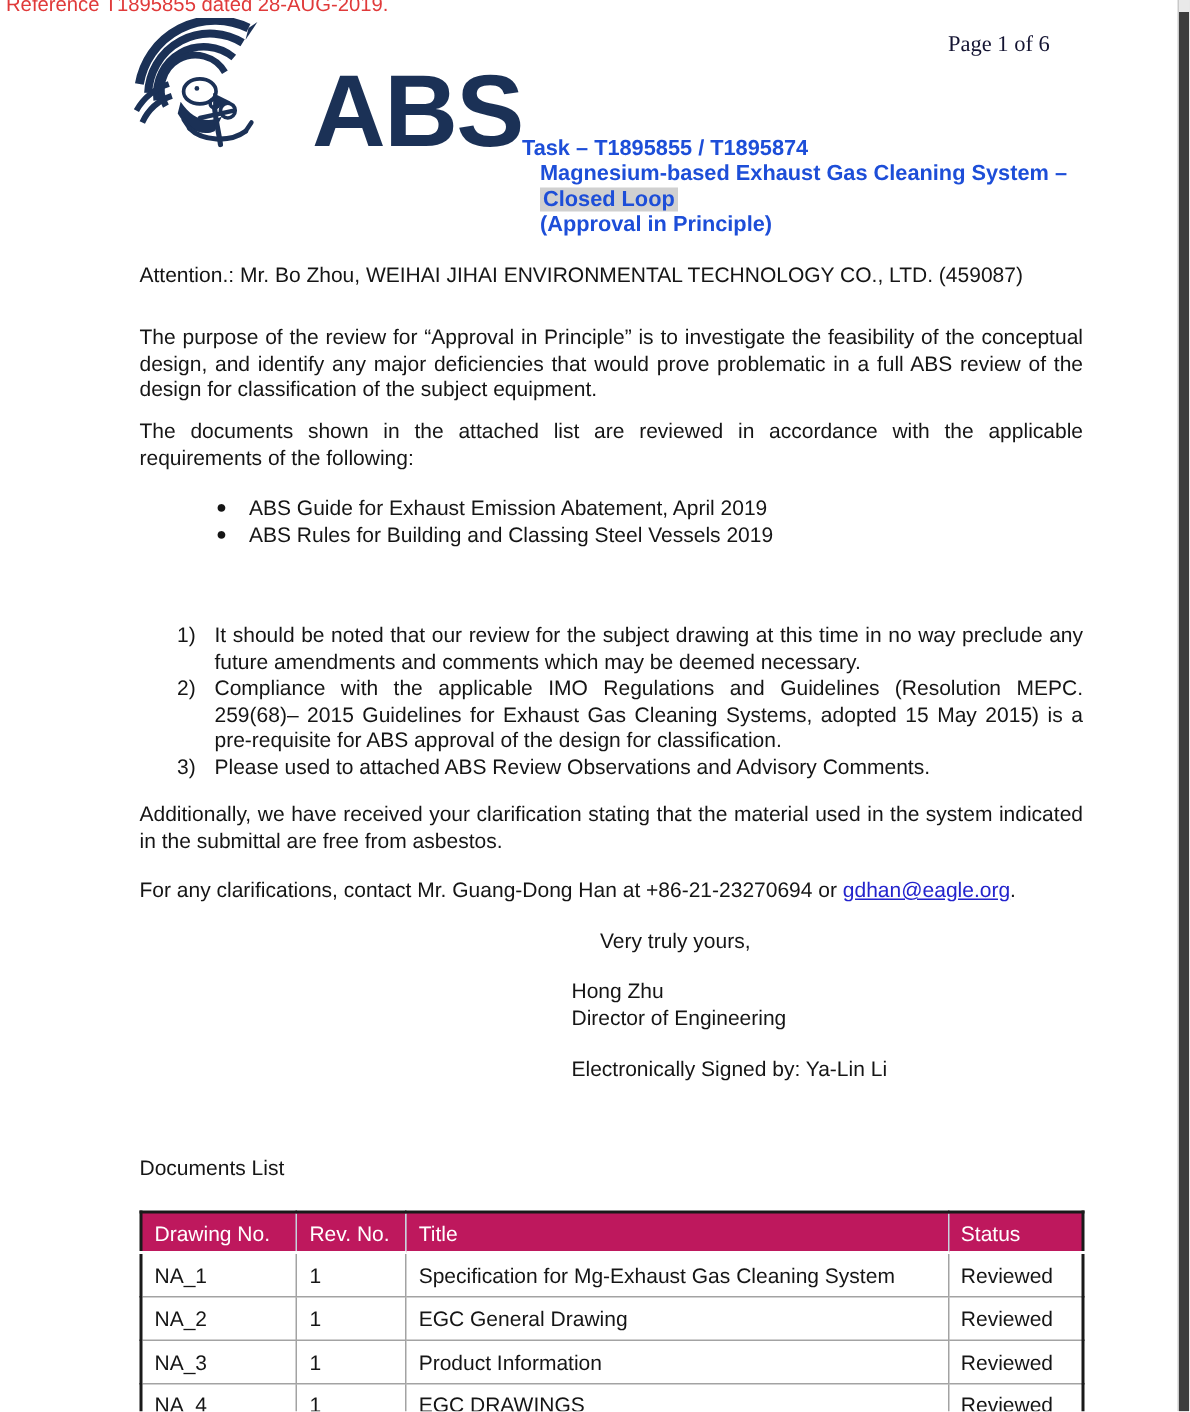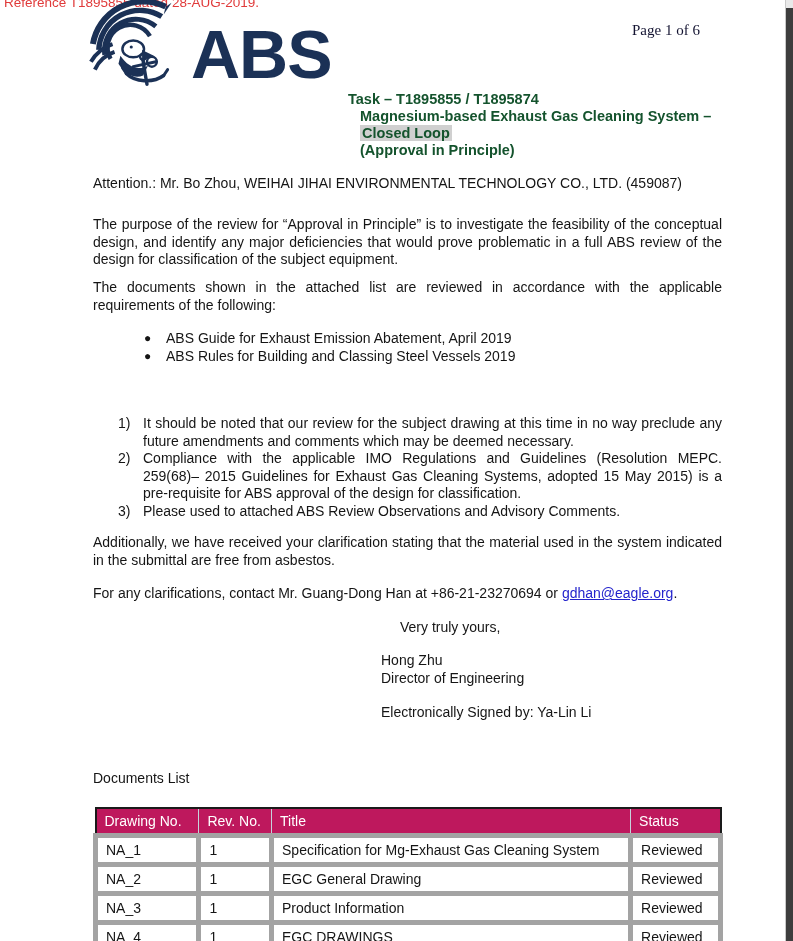--- a/index.html
+++ b/index.html
@@ -14,33 +14,33 @@
   }
   
   .edge-line { position:absolute; top:0; right:7px; width:1px; height:100%; background:#c9c9c9; }
   .right-strip { position:absolute; top:0; right:0; width:7px; height:100%; background:#3d3d3d; }
   .right-strip-cap { position:absolute; top:0; right:0; width:7px; height:8px; background:#e9e9e9; }
 
   .ref-line {
     position:absolute; top:-5px; left:4px;
     color:#e03a3a; font-size:13.5px; white-space:nowrap;
   }
-  .logo { position:absolute; top:0; left:87px; display:flex; align-items:center; }
+  .logo { position:absolute; top:12px; left:87px; display:flex; align-items:flex-end;gap:17px; }
   .logo-eagle { width:118px; height:92px; }
   .logo-text {
     font-size:68px; font-weight:800; letter-spacing:-1px;
     color:#1b3156; line-height:70px; margin-left:-14px; margin-top:12px;
   }
   .page-num {
     position:absolute; top:22px; left:632px;
     font-family:"Liberation Serif", serif; font-size:15px; color:#141432;
   }
   .task-block {
     position:absolute; top:91px; left:348px;
-    font-size:14.5px; font-weight:bold; line-height:17px; color:#14532d;
+    font-size:14.5px; font-weight:bold; line-height:17px; color:#1d4ed8;
   }
   .task-block .indent { margin-left:12px; }
   .hl { background:#d0d0d0; padding:0 2px; }
 
   .body-text { font-size:14px; line-height:17.5px; color:#151515; }
   .just { text-align:justify; }
 
   .attention { position:absolute; top:175px; left:93px; width:640px; }
   .p-purpose { position:absolute; top:216px; left:93px; width:629px; }
   .p-docs-intro { position:absolute; top:279px; left:93px; width:629px; }
@@ -73,21 +73,21 @@
     border:2px solid #1a1a1a;
   }
   .docs-table th {
     background:#be185d; color:#ffffff; font-weight:normal;
     text-align:left; height:27px; padding:2px 8px;
     border-bottom:2px solid #ffffff;
   }
   .docs-table th + th { border-left:1px solid #c6d2dc; }
   .docs-table td {
     height:29px; padding:2px 8px;
-    border:5px solid #a3a3a3;
+    border:1px solid #a3a3a3;
   }
   .col-drawing { width:104px; }
   .col-rev { width:73px; }
   .col-title { width:363px; }
   .col-status { width:90px; }
 </style>
 </head>
 <body>
 
 <div class="page">

